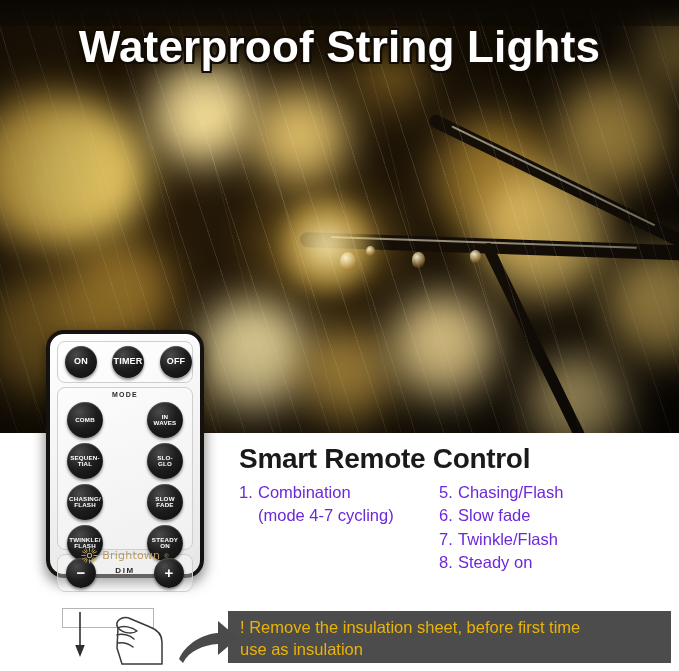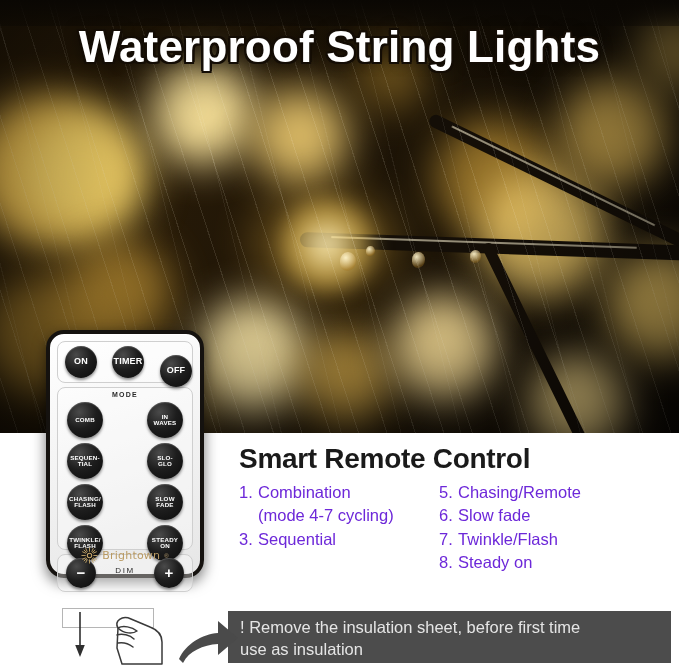--- a/index.html
+++ b/index.html
@@ -110,21 +110,21 @@
   .btn.big   { width: 32px; height: 32px; font-size: 9px; }
   .btn.mode  { width: 36px; height: 36px; font-size: 6.2px; }
   .btn.dimb  { width: 30px; height: 30px; font-size: 15px; font-weight: 700; }
 
   .mode-label {
     position: absolute; top: 57px; left: 0; width: 100%; text-align: center;
     font-size: 7px; letter-spacing: 1.2px; color: #2a2a2a; font-weight: 600;
   }
   .dim-label {
     position: absolute; top: 232px; left: 0; width: 100%; text-align: center;
-    font-size: 8px; letter-spacing: 1.6px; color: #2a2a2a; font-weight: 400;
+    font-size: 8px; letter-spacing: 1.6px; color: #2a2a2a; font-weight: 700;
   }
   .brand {
     position: absolute; bottom: 10px; left: 0; width: 100%;
     display: flex; align-items: center; justify-content: center; gap: 4px;
   }
   .brand-mark { width: 17px; height: 17px; position: relative; }
   .brand-word {
     font-size: 11px; color: #b99a62; letter-spacing: .2px;
     font-family: "DejaVu Sans", sans-serif;
   }
@@ -148,21 +148,21 @@
   .mcol { position: absolute; top: 0; }
   .mcol.left  { left: 0; }
   .mcol.right { left: 200px; }
   .mrow { font-size: 16.5px; color: #6d28d9; line-height: 1.42; white-space: nowrap; }
   .mrow .num { display: inline-block; width: 19px; }
   .mrow.sub { padding-left: 19px; }
 
   
   .warn {
     position: absolute; left: 228px; top: 611px; width: 443px; height: 52px;
-    background: #4c4c4c; color: #e5e5e5;
+    background: #4c4c4c; color: #eab308;
     padding: 5px 10px 8px 12px;
     font-size: 16.5px; line-height: 1.34;
   }
 </style>
 </head>
 <body>
 
 <div id="page">
 
   <div class="photo">
@@ -210,21 +210,21 @@
   </div>
 
   <div class="remote">
 
     <div class="panel p-top"></div>
     <div class="panel p-mode"></div>
     <div class="panel p-dim"></div>
 
     <div class="btn big" style="left:15px;top:12px;">ON</div>
     <div class="btn big" style="left:62px;top:12px;">TIMER</div>
-    <div class="btn big" style="left:110px;top:21px;">OFF</div>
+    <div class="btn big" style="left:110px;top:12px;">OFF</div>
 
     <div class="mode-label">MODE</div>
 
     <div class="btn mode" style="left:17px;top:68px;">
       <span><span>COMB</span></span>
     </div>
     <div class="btn mode" style="left:17px;top:109px;">
       <span><span>SEQUEN-</span><br>
             <span>TIAL</span></span>
     </div>
@@ -316,28 +316,25 @@
   <div class="src-title">Smart Remote Control</div>
 
   <div class="modes">
     <div class="mcol left">
       <div class="mrow">
         <span class="num">1.</span><span>Combination</span>
       </div>
       <div class="mrow sub">
         <span>(mode 4-7 cycling)</span>
       </div>
-      <div class="mrow">
-        <span class="num">3.</span><span>Sequential</span>
-      </div>
     </div>
 
     <div class="mcol right">
       <div class="mrow">
-        <span class="num">5.</span><span>Chasing/Remote</span>
+        <span class="num">5.</span><span>Chasing/Flash</span>
       </div>
       <div class="mrow">
         <span class="num">6.</span><span>Slow fade</span>
       </div>
       <div class="mrow">
         <span class="num">7.</span><span>Twinkle/Flash</span>
       </div>
       <div class="mrow">
         <span class="num">8.</span><span>Steady on</span>
       </div>

